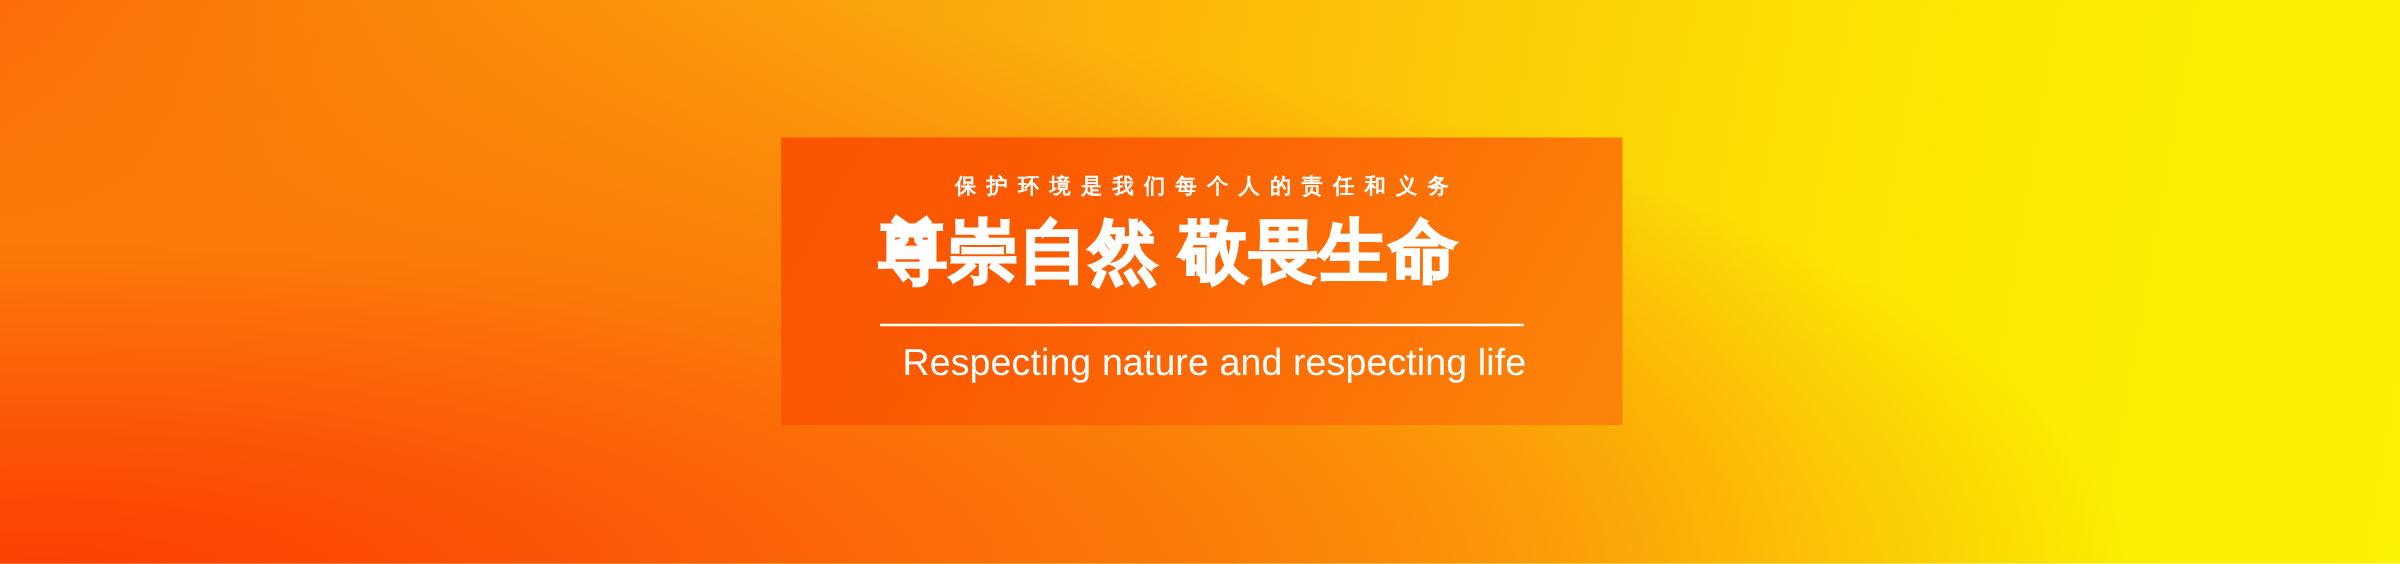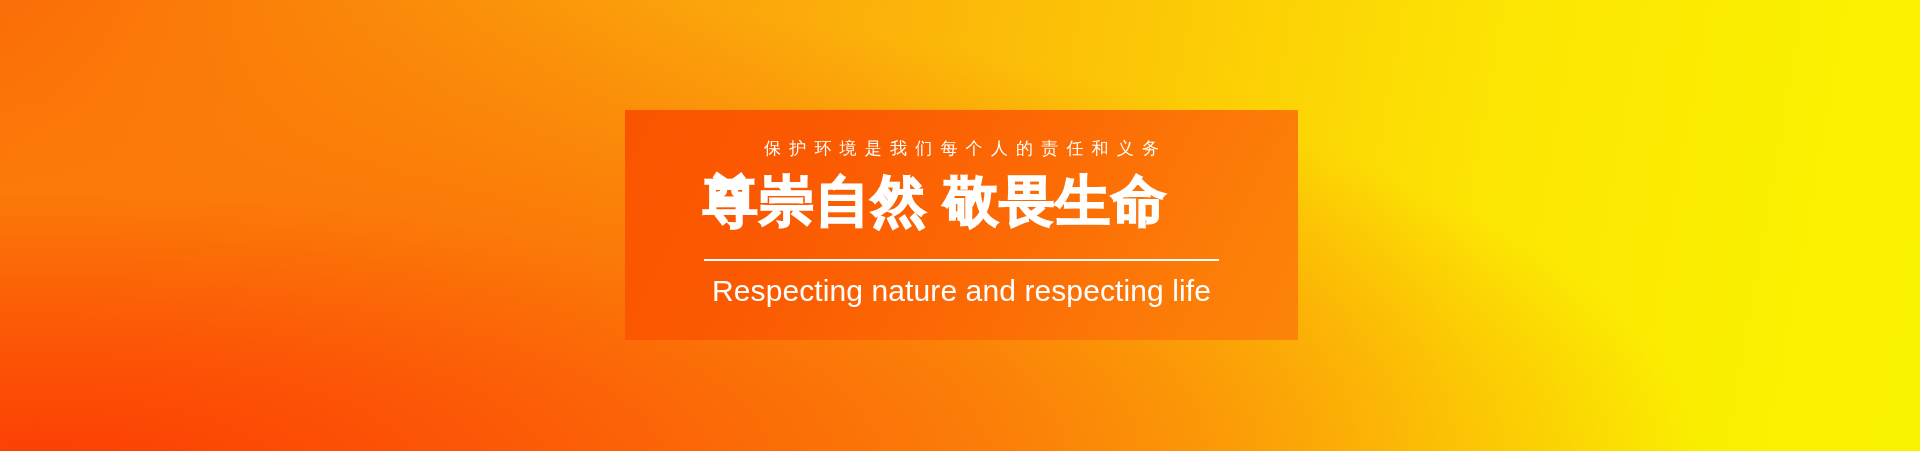--- a/index.html
+++ b/index.html
@@ -51,21 +51,21 @@
     position: absolute;
     top: 28px;
     left: 0;
     width: 519px;
     text-align: center;
     color: #FFFFFF;
     font-size: 17px;
     line-height: 22px;
     letter-spacing: 8.2px;
     text-indent: 8.2px;
-    font-weight: 400;
+    font-weight: 700;
     white-space: nowrap;
   }
 
   .headline {
     position: absolute;
     top: 60px;
     left: 0;
     width: 519px;
     text-align: left;
     color: #FFFFFF;
@@ -85,21 +85,21 @@
     width: 515px;
     height: 2px;
     background: #FFFFFF;
   }
 
   .tagline {
     position: absolute;
     top: 161px;
     left: 0;
     width: 519px;
-    text-align: center;
+    text-align: right;
     color: #FFFFFF;
     font-size: 30px;
     line-height: 40px;
     font-weight: 400;
     letter-spacing: 0.1px;
     white-space: nowrap;
   }
 </style>
 </head>
 <body>

